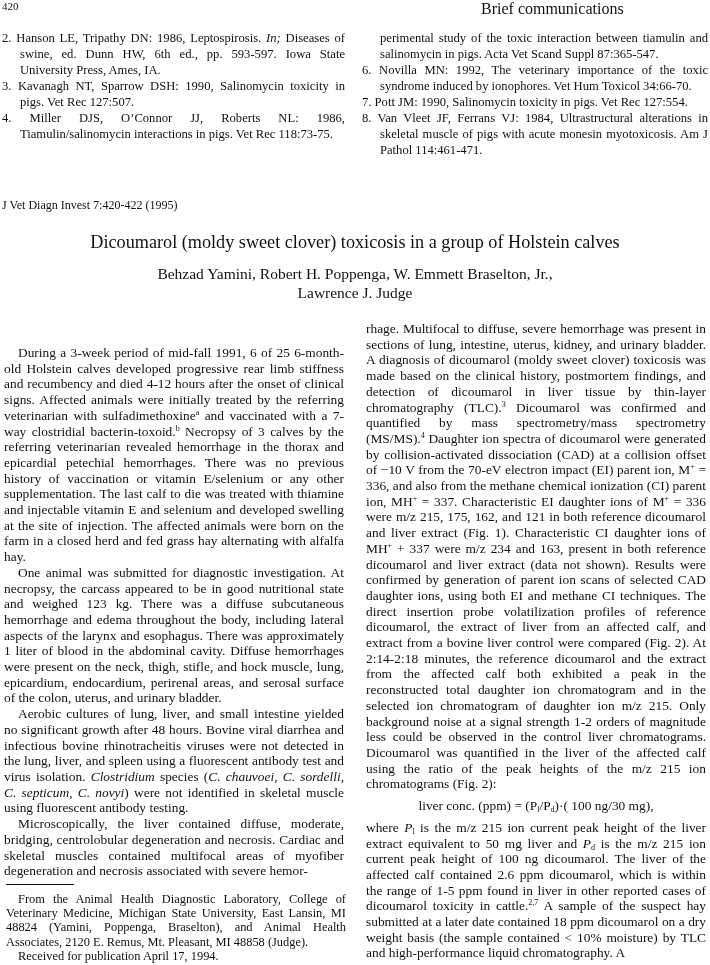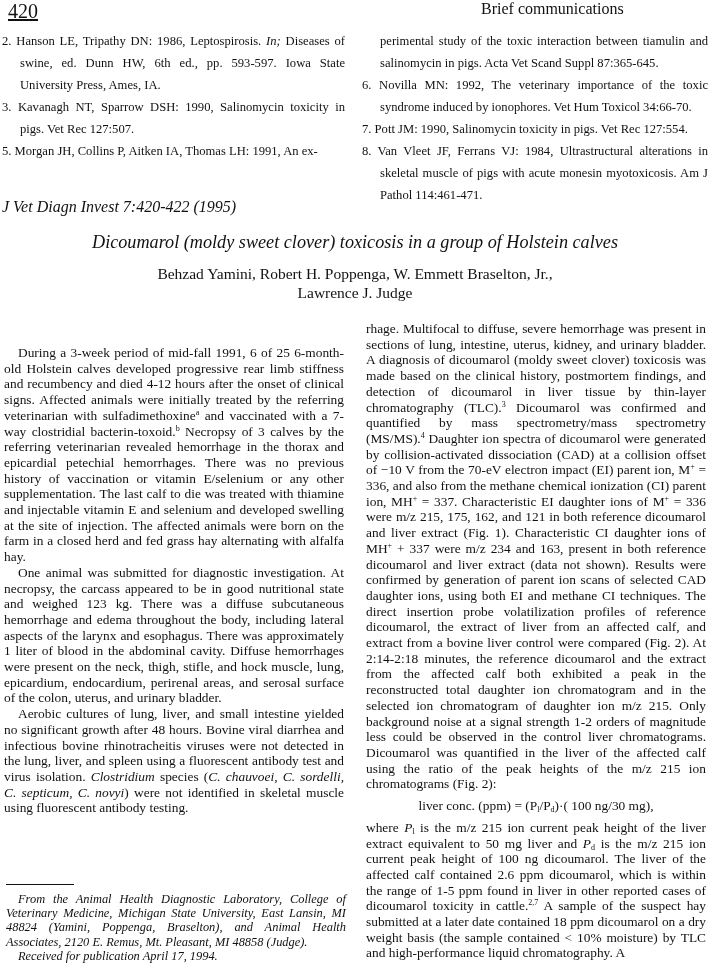--- a/index.html
+++ b/index.html
@@ -2,76 +2,77 @@
 <html><head>
 <meta charset="utf-8">
 <style>
   html, body { margin: 0; padding: 0; background: #fff; }
   body {
     width: 710px; height: 965px; position: relative; overflow: hidden;
     font-family: "Liberation Serif", "DejaVu Serif", serif;
     color: #111;
   }
   .abs { position: absolute; }
-  .pagenum { left: 8px; top: 0px; font-size: 20px; text-decoration: underline; }
+  .pagenum { left: 2px; top: 0px; font-size: 11px; }
   .runhead { left: 481px; top: 0px; font-size: 16px; }
 
-  .refs { font-size: 12.6px; line-height: 22px; }
+  .refs { font-size: 12.6px; line-height: 16px; }
   .refs .ref { padding-left: 18px; text-indent: -18px; text-align: justify; }
   .refcolL { left: 2px; top: 30px; width: 343px; }
   .refcolR { left: 362px; top: 30px; width: 346px; }
   .refcolR .cont { padding-left: 18px; text-align: justify; }
 
-  .journal { left: 2px; top: 198px; font-size: 16px; font-style: italic; }
-  .title { left: 0; width: 710px; top: 232px; text-align: center; font-size: 18.2px; font-style: italic; }
+  .journal { left: 2px; top: 198px; font-size: 12px; }
+  .title { left: 0; width: 710px; top: 232px; text-align: center; font-size: 18.2px; }
   .authors { left: 0; width: 710px; top: 264px; text-align: center; font-size: 15.5px; line-height: 19px; }
 
   .col { font-size: 13.4px; line-height: 15.7px; text-align: justify; }
   .colL { left: 4px; top: 321px; width: 340px; margin-top: 24px; }
   .colR { left: 366px; top: 321px; width: 340px; }
   .col p { margin: 0; text-indent: 14px; }
   .col p.noindent { text-indent: 0; }
   .formula { text-align: center; text-indent: 0 !important; margin: 6px 0 6px 0 !important; }
   sup { font-size: 8px; vertical-align: 5px; line-height: 0; }
   sub { font-size: 8px; vertical-align: -2px; line-height: 0; }
 
   .fnrule { left: 6px; top: 884px; width: 68px; height: 1px; background: #111; }
   .footnote { left: 6px; top: 892px; width: 340px; font-size: 12.4px; line-height: 14.2px; text-align: justify; }
-  .footnote p { margin: 0; text-indent: 12px; font-style: italic; }
+  .footnote p { margin: 0; text-indent: 12px; }
 </style>
 </head>
 <body>
 
 <div class="abs pagenum">420</div>
 <div class="abs runhead">Brief communications</div>
 
 <div class="abs refs refcolL">
   <div class="ref"><span>2.</span> <span>Hanson LE, Tripathy DN: 1986, Leptospirosis. </span><i>In;</i><span> Diseases of swine, ed. Dunn HW, 6th ed., pp. 593-597. Iowa State University Press, Ames, IA.</span></div>
   <div class="ref"><span>3.</span> <span>Kavanagh NT, Sparrow DSH: 1990, Salinomycin toxicity in pigs. Vet Rec 127:507.</span></div>
-  <div class="ref"><span>5.</span> <span>Morgan JH, Collins P, Aitken IA, Thomas LH: 1991, An ex-</span></div>
+  <div class="ref"><span>4.</span> <span>Miller DJS, O’Connor JJ, Roberts NL: 1986, Tiamulin/salinomycin interactions in pigs. Vet Rec 118:73-75.</span></div>
 </div>
 
 <div class="abs refs refcolR">
-  <div class="cont">perimental study of the toxic interaction between tiamulin and salinomycin in pigs. Acta Vet Scand Suppl 87:365-645.</div>
+  <div class="cont">perimental study of the toxic interaction between tiamulin and salinomycin in pigs. Acta Vet Scand Suppl 87:365-547.</div>
   <div class="ref"><span>6.</span> <span>Novilla MN: 1992, The veterinary importance of the toxic syndrome induced by ionophores. Vet Hum Toxicol 34:66-70.</span></div>
   <div class="ref"><span>7.</span> <span>Pott JM: 1990, Salinomycin toxicity in pigs. Vet Rec 127:554.</span></div>
   <div class="ref"><span>8.</span> <span>Van Vleet JF, Ferrans VJ: 1984, Ultrastructural alterations in skeletal muscle of pigs with acute monesin myotoxicosis. Am J Pathol 114:461-471.</span></div>
 </div>
 
 <div class="abs journal">J Vet Diagn Invest 7:420-422 (1995)</div>
 <div class="abs title">Dicoumarol (moldy sweet clover) toxicosis in a group of Holstein calves</div>
 <div class="abs authors">
   <div>Behzad Yamini, Robert H. Poppenga, W. Emmett Braselton, Jr.,</div>
   <div>Lawrence J. Judge</div>
 </div>
 
 <div class="abs col colL">
   <p><span>During a 3-week period of mid-fall 1991, 6 of 25 6-month-old Holstein calves developed progressive rear limb stiffness and recumbency and died 4-12 hours after the onset of clinical signs. Affected animals were initially treated by the referring veterinarian with sulfadimethoxine</span><sup>a</sup><span> and vaccinated with a 7-way clostridial bacterin-toxoid.</span><sup>b</sup><span> Necropsy of 3 calves by the referring veterinarian revealed hemorrhage in the thorax and epicardial petechial hemorrhages. There was no previous history of vaccination or vitamin E/selenium or any other supplementation. The last calf to die was treated with thiamine and injectable vitamin E and selenium and developed swelling at the site of injection. The affected animals were born on the farm in a closed herd and fed grass hay alternating with alfalfa hay.</span></p>
   <p>One animal was submitted for diagnostic investigation. At necropsy, the carcass appeared to be in good nutritional state and weighed 123 kg. There was a diffuse subcutaneous hemorrhage and edema throughout the body, including lateral aspects of the larynx and esophagus. There was approximately 1 liter of blood in the abdominal cavity. Diffuse hemorrhages were present on the neck, thigh, stifle, and hock muscle, lung, epicardium, endocardium, perirenal areas, and serosal surface of the colon, uterus, and urinary bladder.</p>
   <p><span>Aerobic cultures of lung, liver, and small intestine yielded no significant growth after 48 hours. Bovine viral diarrhea and infectious bovine rhinotracheitis viruses were not detected in the lung, liver, and spleen using a fluorescent antibody test and virus isolation. </span><i>Clostridium</i><span> species (</span><i>C. chauvoei, C. sordelli, C. septicum, C. novyi</i><span>) were not identified in skeletal muscle using fluorescent antibody testing.</span></p>
+  <p>Microscopically, the liver contained diffuse, moderate, bridging, centrolobular degeneration and necrosis. Cardiac and skeletal muscles contained multifocal areas of myofiber degeneration and necrosis associated with severe hemor-</p>
 </div>
 
 <div class="abs col colR">
   <p class="noindent"><span>rhage. Multifocal to diffuse, severe hemorrhage was present in sections of lung, intestine, uterus, kidney, and urinary bladder. A diagnosis of dicoumarol (moldy sweet clover) toxicosis was made based on the clinical history, postmortem findings, and detection of dicoumarol in liver tissue by thin-layer chromatography (TLC).</span><sup>3</sup><span> Dicoumarol was confirmed and quantified by mass spectrometry/mass spectrometry (MS/MS).</span><sup>4</sup><span> Daughter ion spectra of dicoumarol were generated by collision-activated dissociation (CAD) at a collision offset of −10 V from the 70-eV electron impact (EI) parent ion, M</span><sup>+</sup><span> = 336, and also from the methane chemical ionization (CI) parent ion, MH</span><sup>+</sup><span> = 337. Characteristic EI daughter ions of M</span><sup>+</sup><span> = 336 were m/z 215, 175, 162, and 121 in both reference dicoumarol and liver extract (Fig. 1). Characteristic CI daughter ions of MH</span><sup>+</sup><span> + 337 were m/z 234 and 163, present in both reference dicoumarol and liver extract (data not shown). Results were confirmed by generation of parent ion scans of selected CAD daughter ions, using both EI and methane CI techniques. The direct insertion probe volatilization profiles of reference dicoumarol, the extract of liver from an affected calf, and extract from a bovine liver control were compared (Fig. 2). At 2:14-2:18 minutes, the reference dicoumarol and the extract from the affected calf both exhibited a peak in the reconstructed total daughter ion chromatogram and in the selected ion chromatogram of daughter ion m/z 215. Only background noise at a signal strength 1-2 orders of magnitude less could be observed in the control liver chromatograms. Dicoumarol was quantified in the liver of the affected calf using the ratio of the peak heights of the m/z 215 ion chromatograms (Fig. 2):</span></p>
   <p class="formula"><span>liver conc. (ppm) = (P</span><sub>l</sub><span>/P</span><sub>d</sub><span>)·( 100 ng/30 mg),</span></p>
   <p class="noindent"><span>where </span><i>P</i><sub>l</sub><span> is the m/z 215 ion current peak height of the liver extract equivalent to 50 mg liver and </span><i>P</i><sub>d</sub><span> is the m/z 215 ion current peak height of 100 ng dicoumarol. The liver of the affected calf contained 2.6 ppm dicoumarol, which is within the range of 1-5 ppm found in liver in other reported cases of dicoumarol toxicity in cattle.</span><sup>2,7</sup><span> A sample of the suspect hay submitted at a later date contained 18 ppm dicoumarol on a dry weight basis (the sample contained &lt; 10% moisture) by TLC and high-performance liquid chromatography. A</span></p>
 </div>
 
 <div class="abs fnrule"></div>
 <div class="abs footnote">

